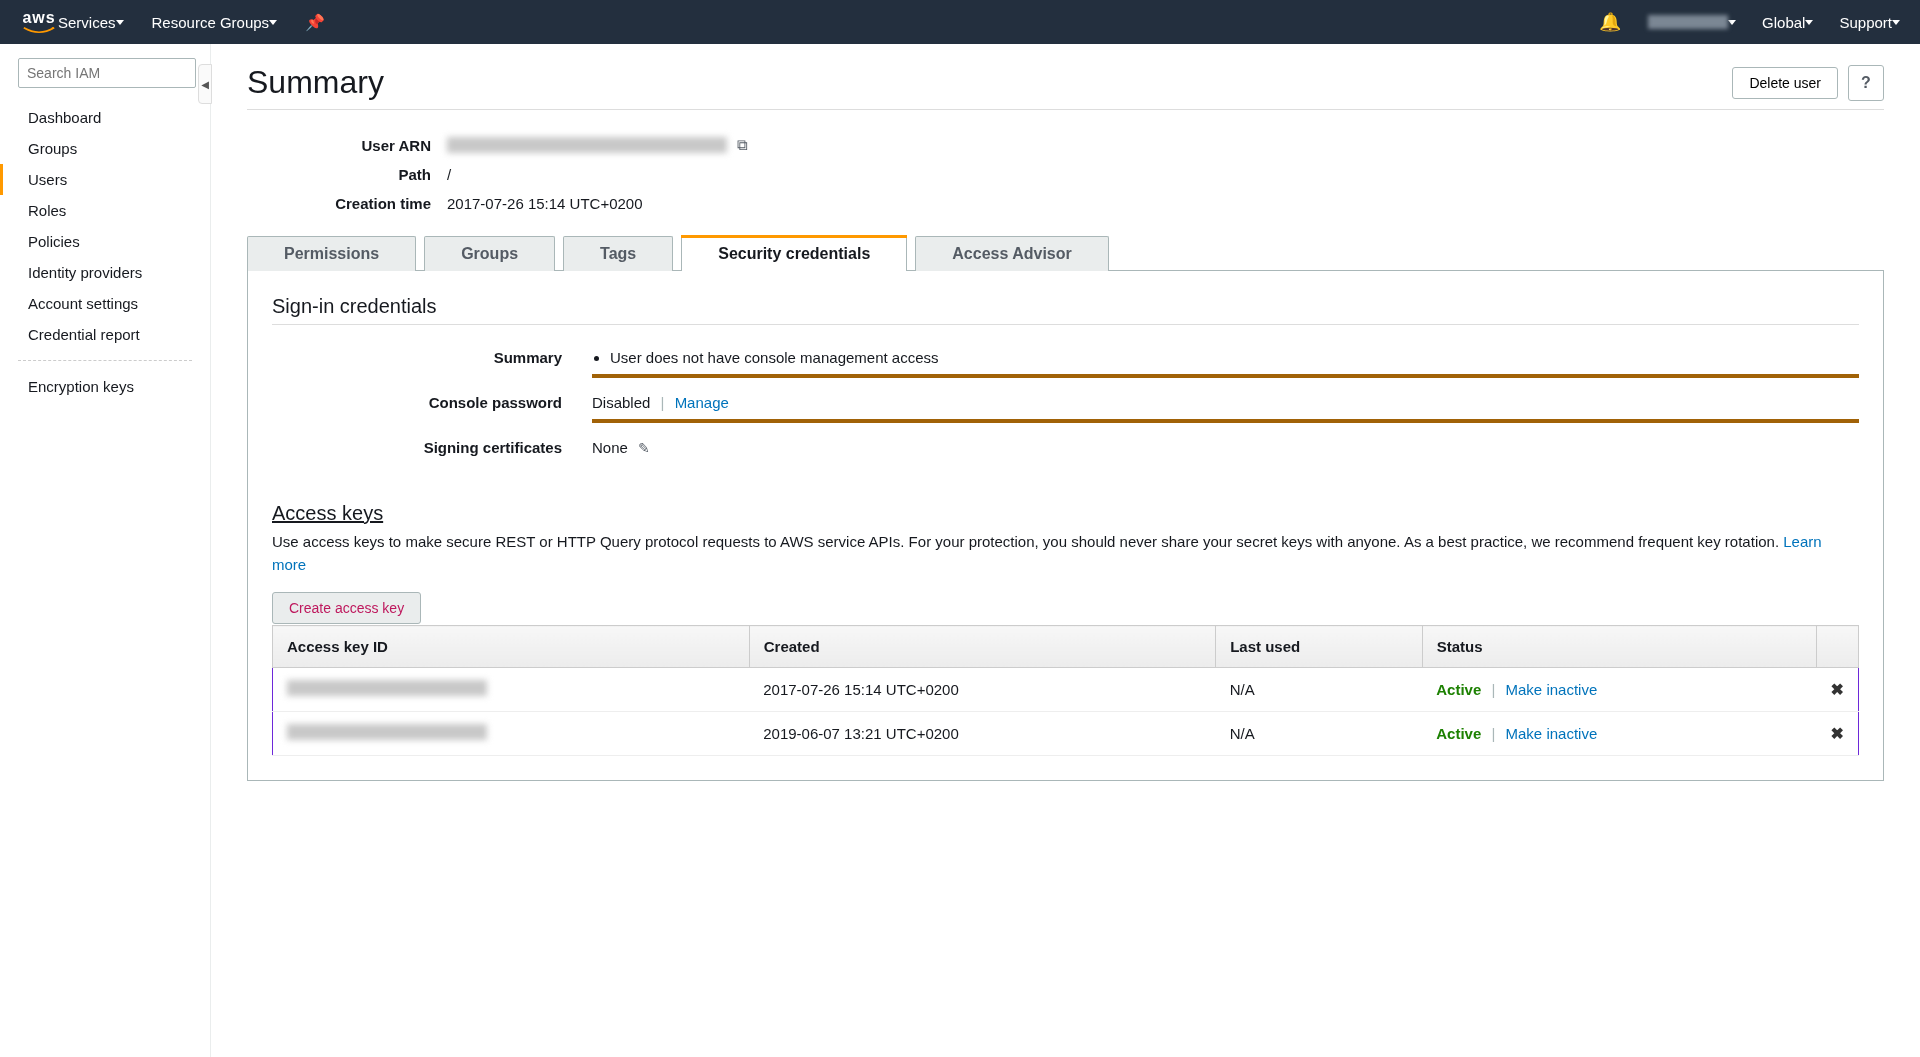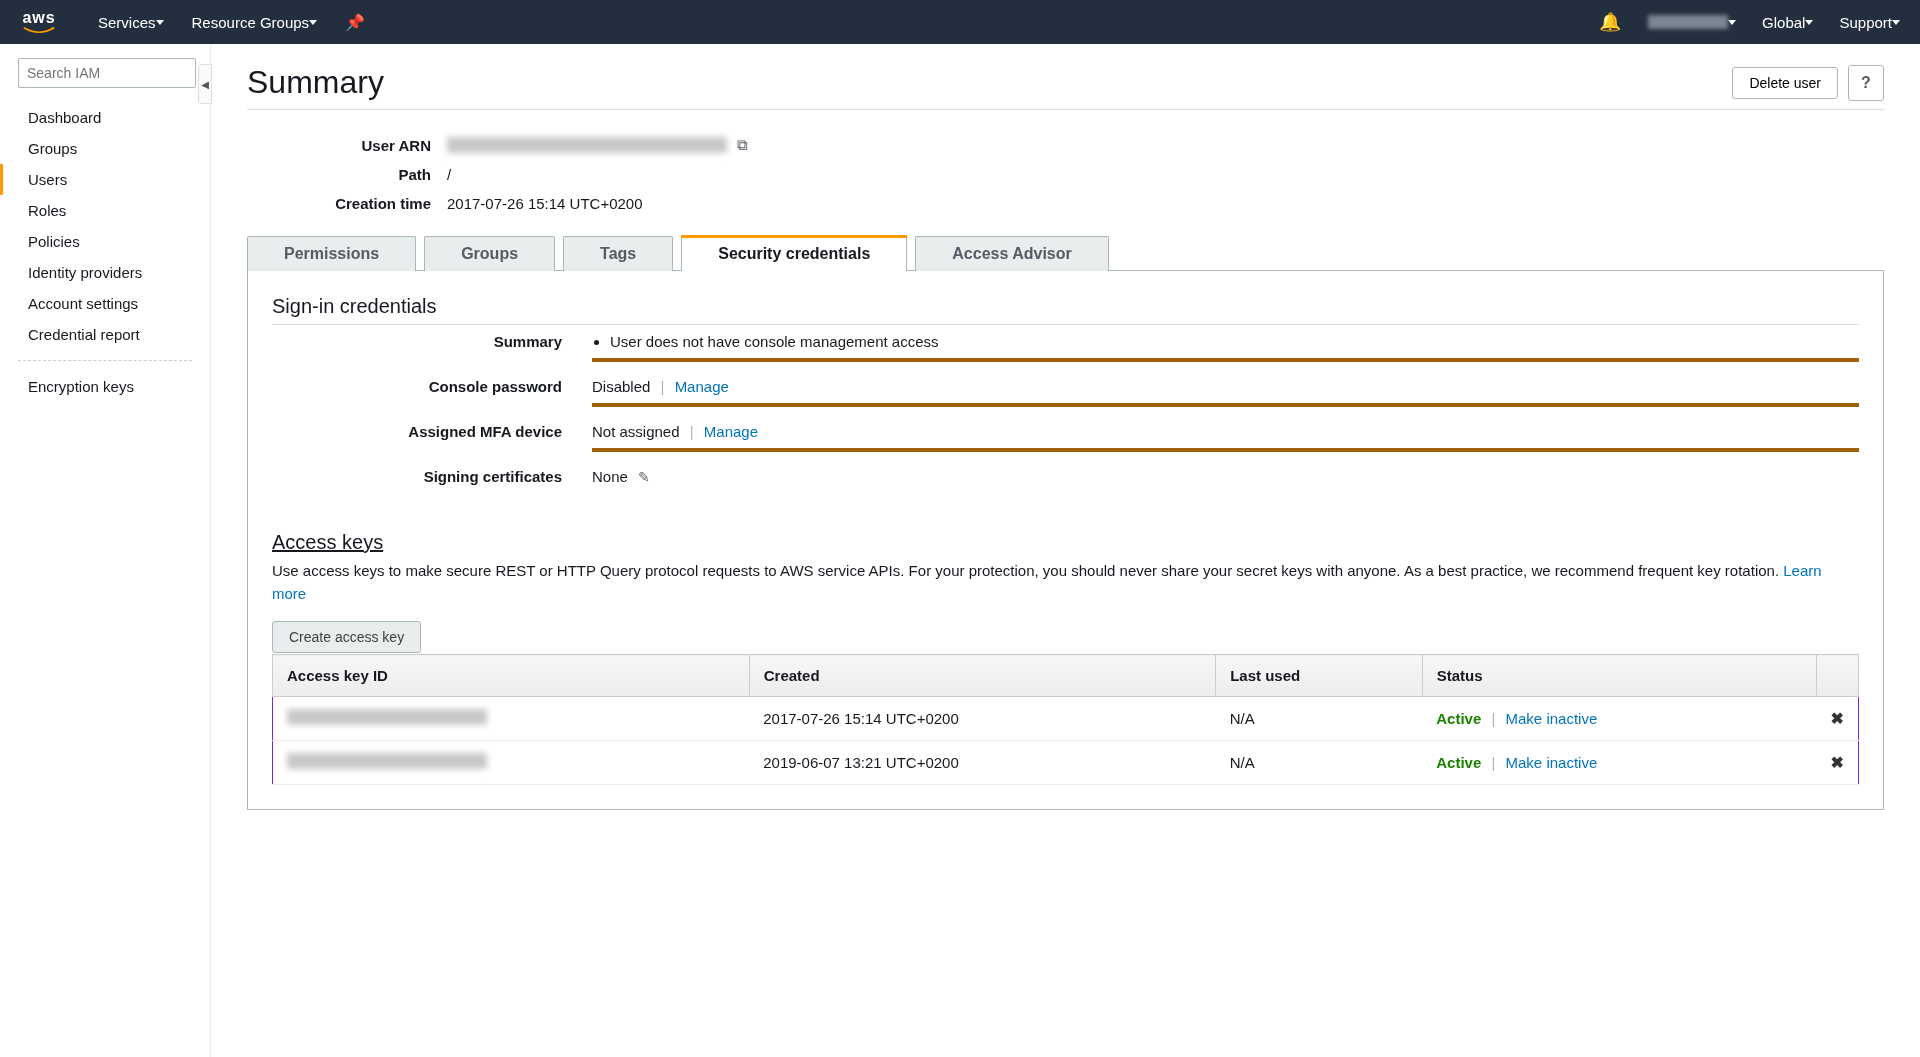--- a/index.html
+++ b/index.html
@@ -1,20 +1,20 @@
 <!DOCTYPE html>
 <html><head>
   <meta charset="utf-8">
   <style>
     * { box-sizing: border-box; margin: 0; padding: 0; }
     body { font-family: "Amazon Ember", "Helvetica Neue", Arial, sans-serif; font-size: 14px; color: #16191f; background: #fff; }
 
     
     .topnav { height: 44px; background: #232f3e; display: flex; align-items: center; padding: 0 20px; color: #fff; }
-    .aws-logo { display:flex; flex-direction:column; align-items:center; margin-right:40px; cursor:pointer; }
+    .aws-logo { display:flex; flex-direction:column; align-items:center; cursor:pointer; }
     .aws-logo .text { font-weight:700; font-size:16px; letter-spacing:1px; }
     .aws-logo .smile { width:38px; height:8px; }
     .topnav .nav-left { display:flex; align-items:center; gap:28px; }
     .nav-item { display:flex; align-items:center; cursor:pointer; font-size:15px; }
     .caret-down { width:0; height:0; border-left:4px solid transparent; border-right:4px solid transparent; border-top:5px solid #fff; display:inline-block; }
     .pin-icon { font-size:16px; cursor:pointer; }
     .nav-spacer { flex:1; }
     .topnav .nav-right { display:flex; align-items:center; gap:26px; }
     .bell-icon { font-size:18px; cursor:pointer; }
     .nav-user-chip { width:80px; height:14px; background:#7b8794; filter: blur(2px); }
@@ -30,41 +30,41 @@
     .sidebar-list li { padding: 7px 0 7px 28px; font-size:15px; cursor:pointer; color:#16191f; }
     .sidebar-list li.active { font-weight:400; border-left:3px solid #ff9900; padding-left:25px; }
     .sidebar-sep { border-top:1px dashed #ccc; margin:10px 18px; }
     
     
     .main { flex:1; padding: 20px 36px; border-left:1px solid #eaeded; }
     .page-head { display:flex; align-items:center; border-bottom:1px solid #ddd; padding-bottom:8px; margin-bottom:20px; }
     .page-head h1 { font-size:32px; font-weight:400; }
     .page-head .spacer { flex:1; }
     .btn { border:1px solid #aab7b8; background:#fff; padding:7px 16px; font-size:14px; border-radius:3px; cursor:pointer; }
-    .btn.disabled { background:#eaeded; color:#404040; cursor:default; }
+    .btn.disabled { background:#eaeded; color:#be185d; cursor:default; }
     .help-btn { border:1px solid #aab7b8; background:#fff; width:36px; height:36px; border-radius:3px; display:flex; align-items:center; justify-content:center; cursor:pointer; margin-left:10px; font-size:16px; font-weight:bold; color:#545b64; }
 
     
     .summary-block { margin-bottom:18px; }
     .summary-row { display:flex; align-items:center; padding:6px 0; }
     .summary-label { width:200px; text-align:right; font-weight:700; font-size:15px; padding-right:16px; }
     .summary-value { font-size:15px; display:flex; align-items:center; gap:10px; }
     .blurred-strip { height:16px; background: #c8c8c8; filter: blur(3px); }
     .copy-icon { cursor:pointer; color:#545b64; font-size:15px; }
     .pencil-icon { cursor:pointer; color:#545b64; font-size:14px; margin-left:6px; }
 
     
     .tab-row { display:flex; gap:8px; }
     .tab { border:1px solid #aab7b8; border-bottom:none; background:#eaeded; padding:8px 36px; font-size:16px; font-weight:700; color:#545b64; border-radius:2px 2px 0 0; cursor:pointer; position:relative; }
     .tab.active { background:#fff; color:#16191f; }
     .tab.active::before { content:""; position:absolute; top:-2px; left:-1px; right:-1px; height:3px; background:#ff9900; }
     .tab-panel { border:1px solid #aab7b8; padding:24px; margin-top:-1px; }
     
     
-    .section-title { font-size:20px; font-weight:400; border-bottom:1px solid #ddd; padding-bottom:6px; }
+    .section-title { font-size:20px; font-weight:400; border-bottom:1px solid #ddd; padding-bottom:6px; margin-bottom:16px; }
     .cred-row { display:flex; padding:8px 0; }
     .cred-label { width:320px; text-align:right; font-weight:700; font-size:15px; padding-right:30px; }
     .cred-value { flex:1; font-size:15px; border-bottom:4px solid #a16207; padding-bottom:8px; }
     .cred-value.nohr { border-bottom:none; }
     .cred-value ul { list-style: disc; padding-left:18px; }
     .pipe { color:#aab7b8; margin:0 6px; }
     a.link { color:#0073bb; text-decoration:none; cursor:pointer; }
 
     .access-section { margin-top:30px; }
     .access-desc { font-size:15px; margin:6px 0 16px; line-height:1.5; }
@@ -187,28 +187,20 @@
         <div class="cred-value">
             <ul>
               <li>User does not have console management access</li>
             </ul>
           </div>
       </div>
       <div class="cred-row">
         <div class="cred-label">Console password</div>
         <div class="cred-value">
           <span>Disabled</span>
-          <span class="pipe">|</span>
-          <a class="link">Manage</a>
-        </div>
-      </div>
-      <div class="cred-row">
-        <div class="cred-label">Assigned MFA device</div>
-        <div class="cred-value">
-          <span>Not assigned</span>
           <span class="pipe">|</span>
           <a class="link">Manage</a>
         </div>
       </div>
       <div class="cred-row">
         <div class="cred-label">Signing certificates</div>
         <div class="cred-value nohr">
           <span>None</span>
           <span class="pencil-icon">✎</span>
         </div>

